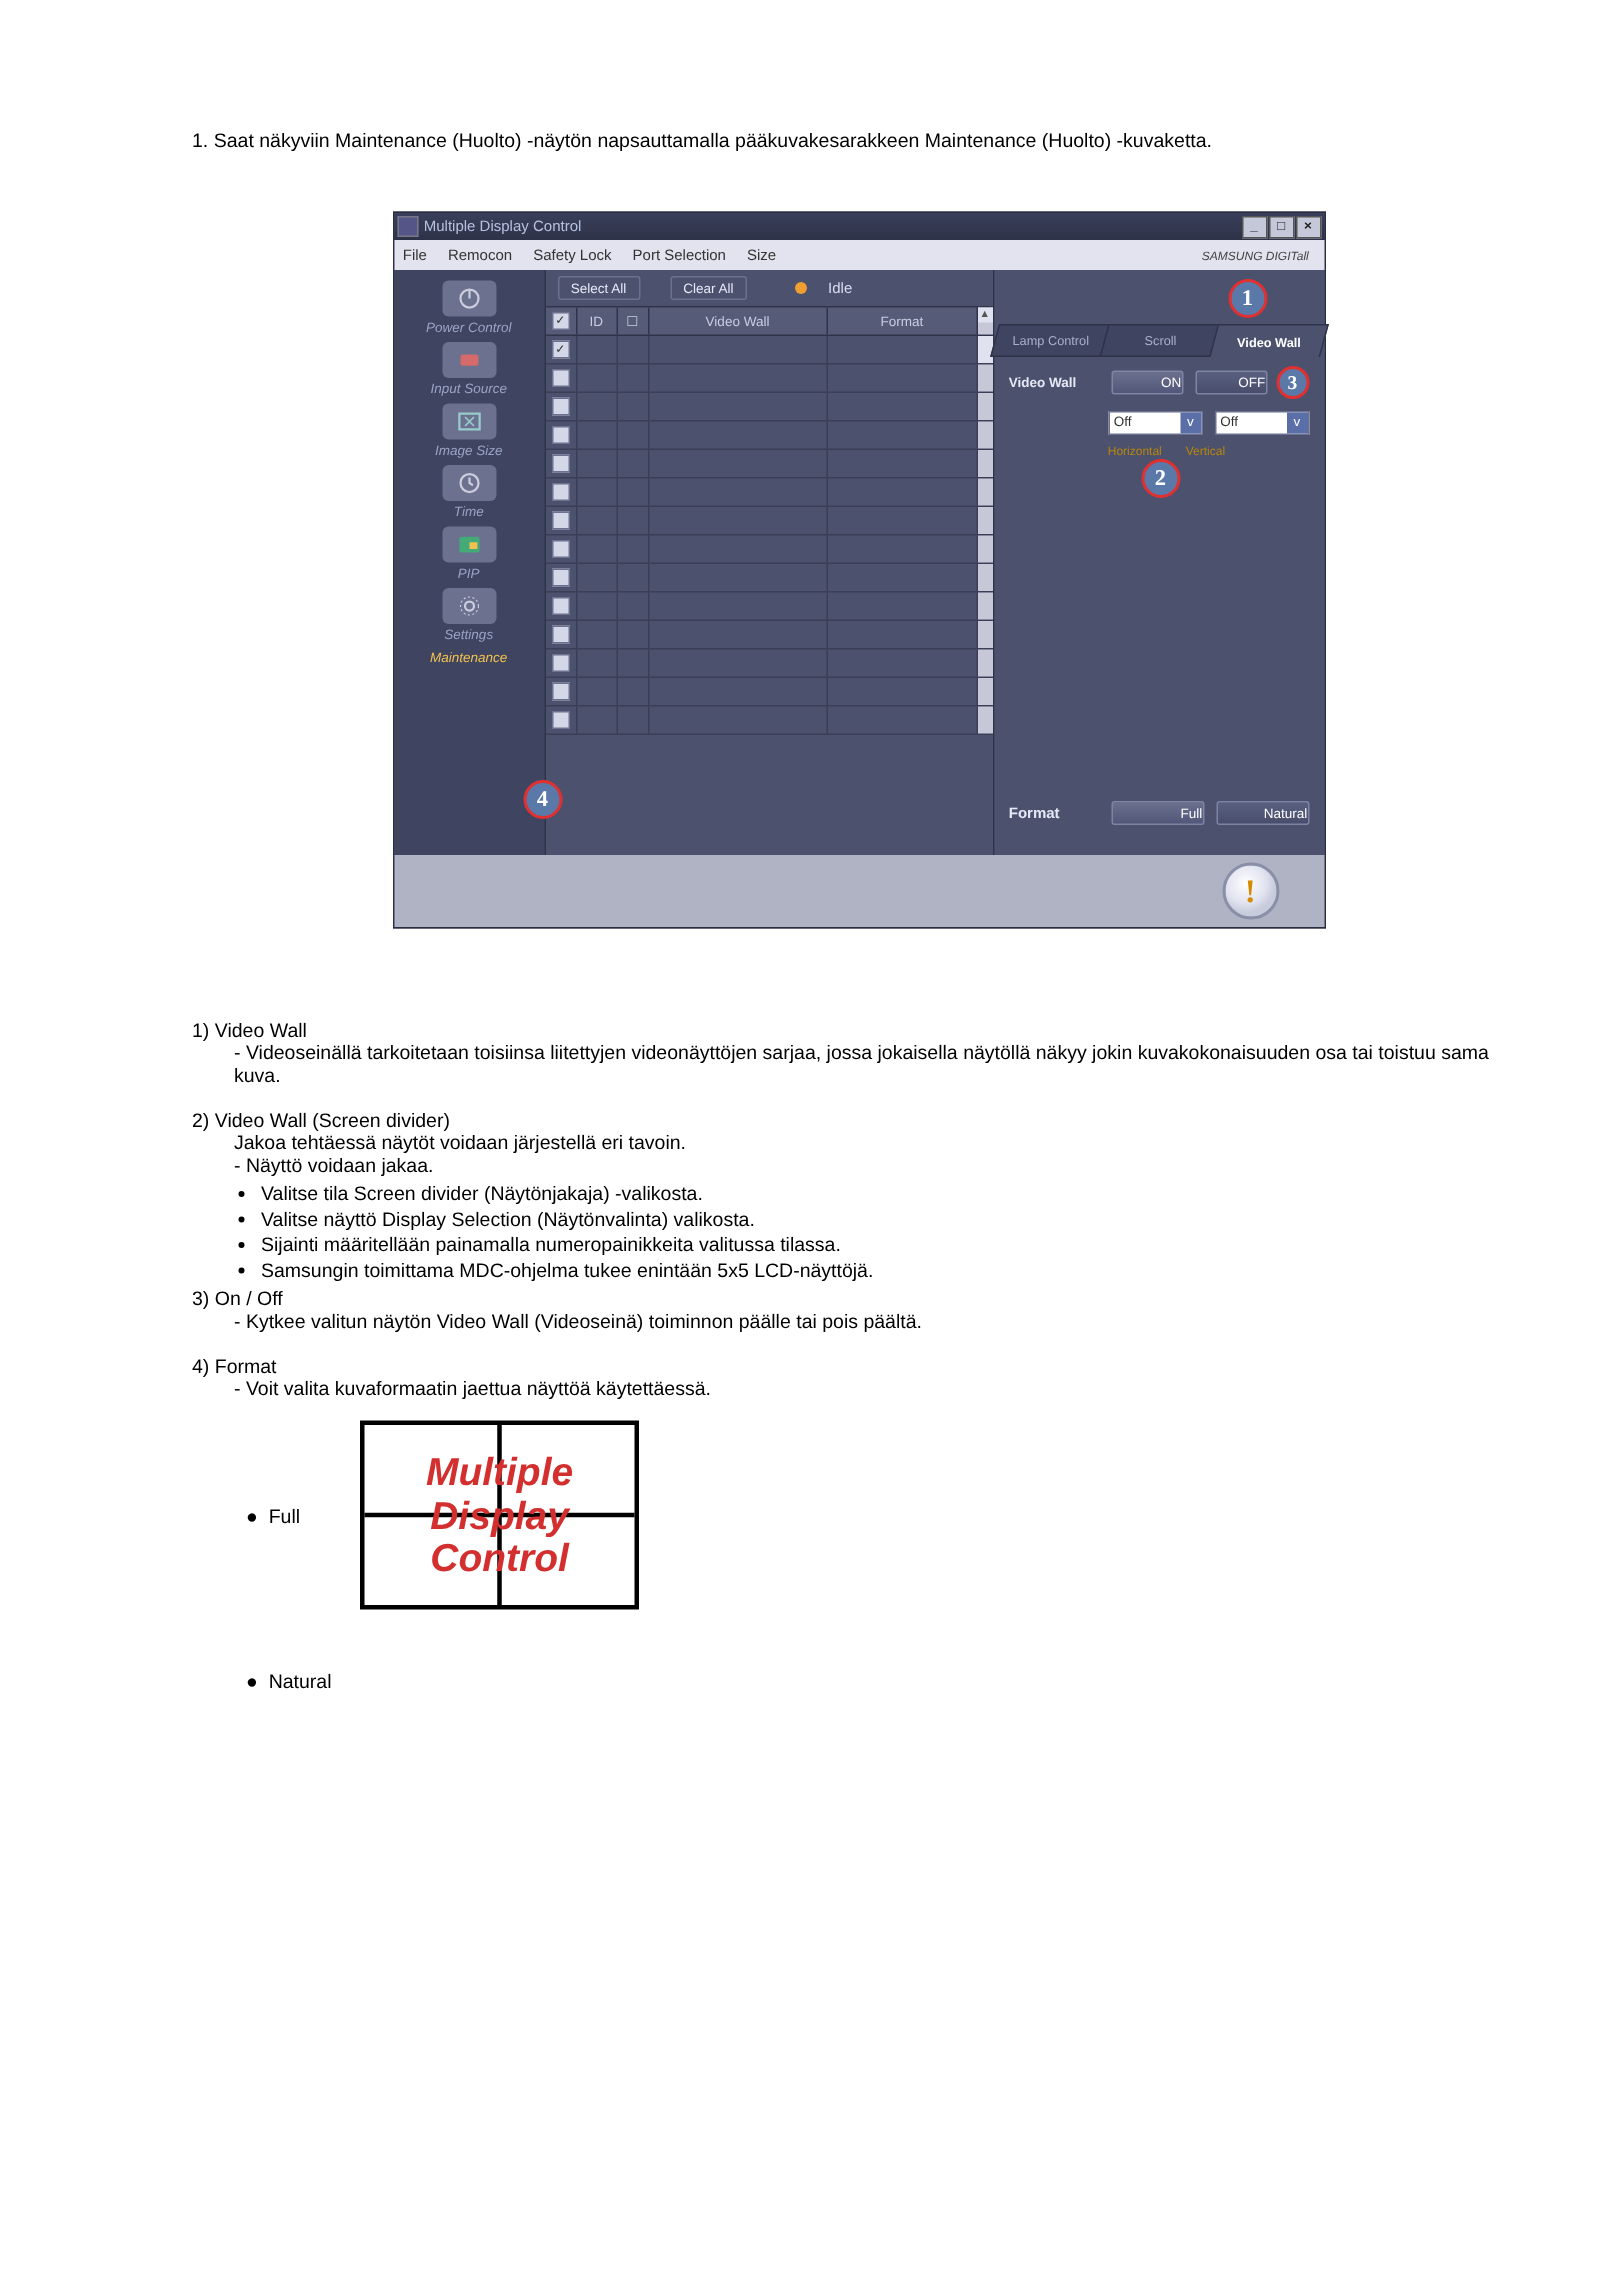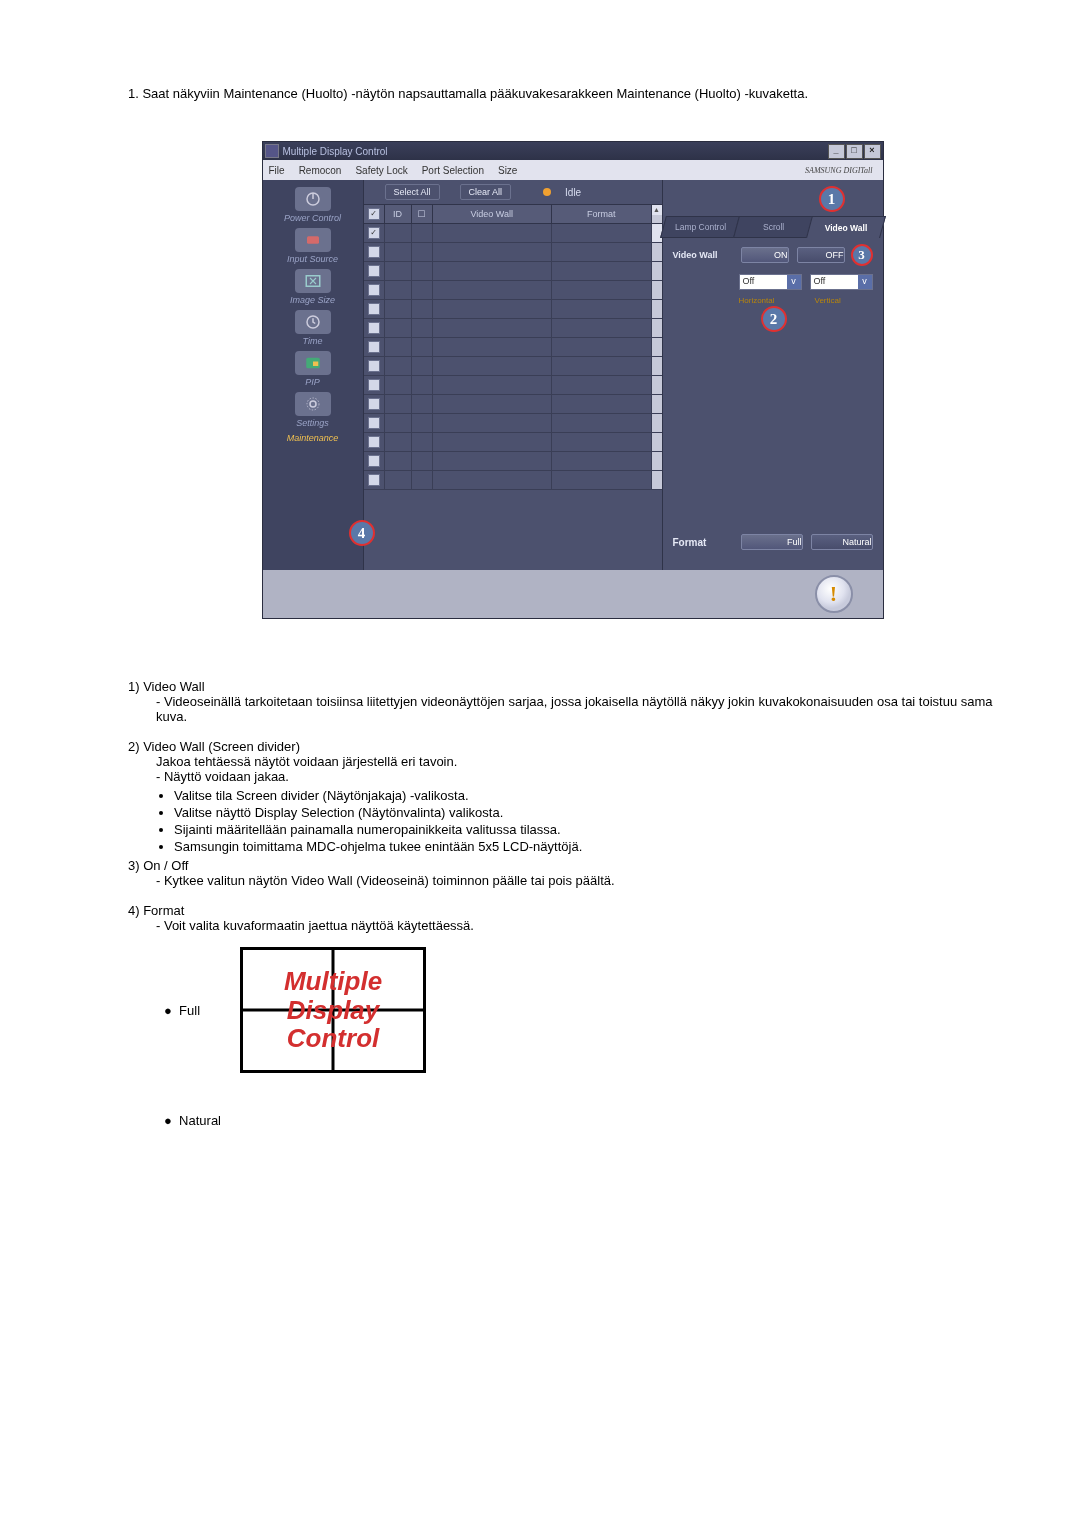--- a/index.html
+++ b/index.html
@@ -55,21 +55,21 @@
     display: flex;
     align-items: center;
     height: 20px;
     padding: 0 6px;
     gap: 14px;
     font-size: 10px;
   }
   .menubar .spacer { flex: 1; }
   .menubar .brand {
     font-size: 8px; color: #444; font-style: italic;
-    padding: 1px 4px; border-radius: 8px; font-family: Liberation Serif, serif;
+    padding: 1px 4px; border-radius: 8px;
   }
   .body-area {
     display: flex;
     background: #3f4460;
     height: 390px;
   }
   .sidebar {
     width: 100px;
     background: #3f4460;
     padding-top: 4px;
@@ -94,21 +94,21 @@
     flex: 1;
     background: #4c516e;
     border-left: 1px solid #2f3349;
     border-right: 1px solid #2f3349;
     position: relative;
   }
   .mid-toolbar {
     display: flex; align-items: center;
     height: 24px;
     gap: 10px;
-    padding: 0 21px;
+    padding: 0 8px;
     text-align: right;
   }
   .tb-btn {
     font-size: 9px;
     color: #e6e9f6;
     padding: 2px 8px;
     border: 1px solid #6b718e;
     background: #4c516e;
     border-radius: 2px;
   }
@@ -230,21 +230,21 @@
     font-size: 9px;
     color:#333;
   }
   .rp-select .seltxt { flex:1; padding-left:3px; line-height:13px; }
   .rp-select .selbtn {
     width: 14px; background:#5a6ea8; color:#fff;
     text-align:center; line-height:13px; font-size:9px;
   }
   .hv-labels {
     display:flex; padding: 0 10px 4px 76px;
-    font-size:8px; color:#b8860b; gap:40px;
+    font-size:8px; color:#b8860b; gap:16px;
   }
   .rp-format-row {
     position:absolute; bottom: 20px; left:0; right:0;
     display:flex; align-items:center; padding: 0 10px; gap:8px;
   }
   .status-bar {
     height: 48px;
     background: #b0b3c4;
     display:flex;
     align-items:center;

